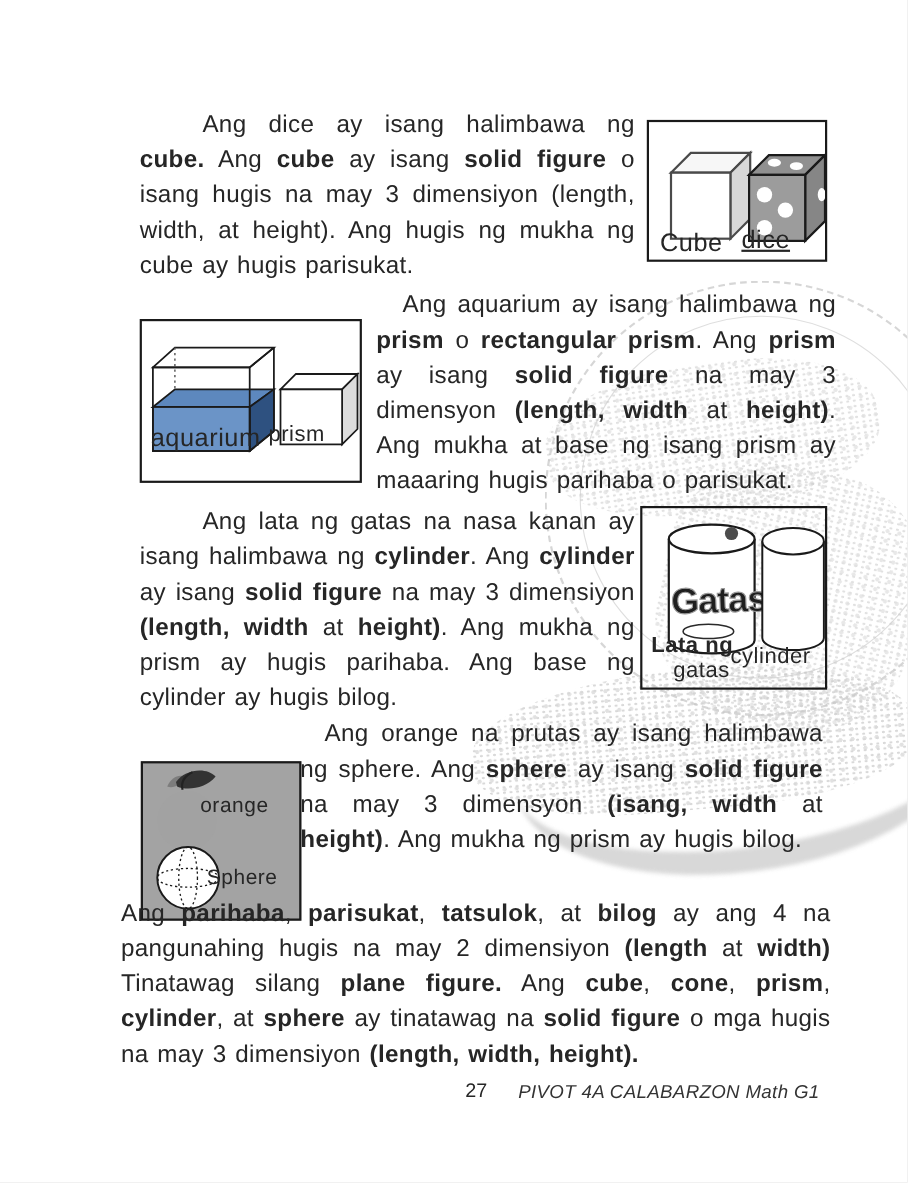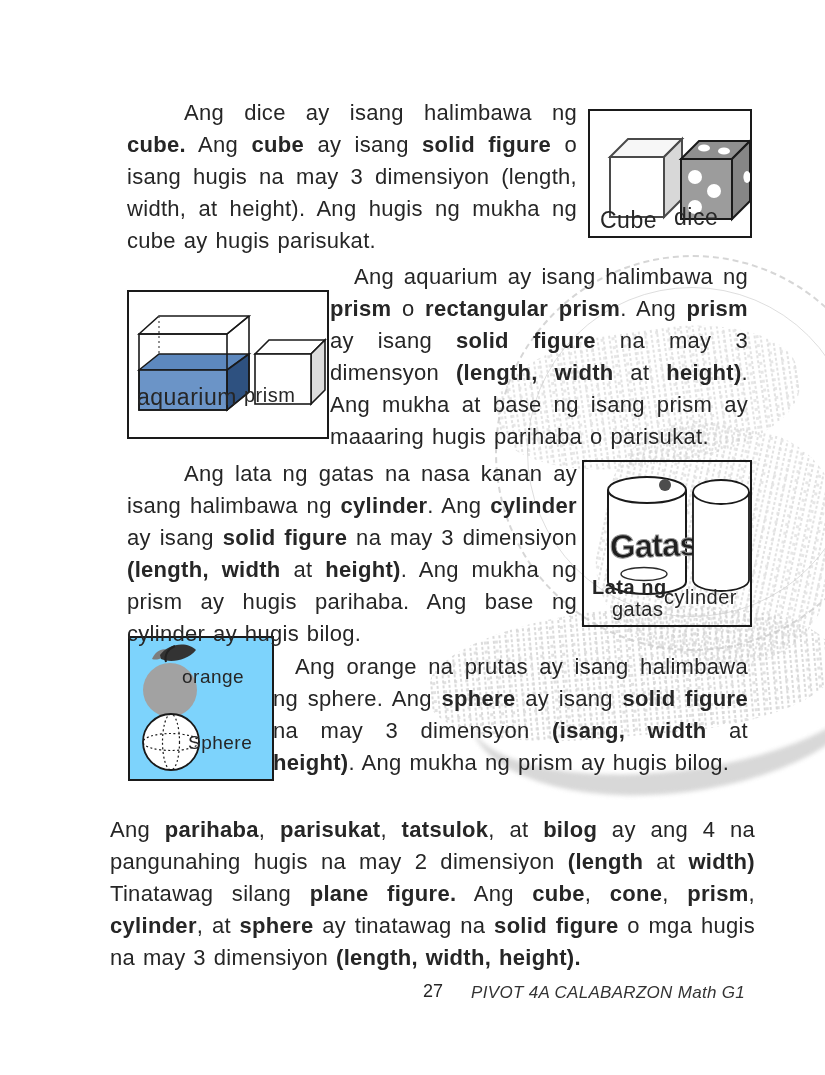--- a/index.html
+++ b/index.html
@@ -27,35 +27,35 @@
   .wm-sp1 { left:495px; top:330px; width:305px; height:135px; transform:rotate(-8deg); border-radius:45%; }
   .wm-sp2 { left:600px; top:425px; width:235px; height:235px; transform:rotate(12deg); border-radius:40%; }
   .wm-sp3 { left:428px; top:608px; width:405px; height:128px; transform:rotate(-5deg);
             border-radius:50% 50% 40% 40%; opacity:.7; }
 
   
   .para { position:absolute; z-index:2; font-size:22px; line-height:32px;
           text-align:justify; letter-spacing:.3px; word-spacing:1.5px; }
   .para .b { font-weight:bold; }
   .p1 { left:127px; top:97px;  width:450px; text-indent:57px; }
-  .p2 { left:330px; top:261px; width:418px; text-indent:24px; }
+  .p2 { left:330px; top:261px; width:418px; text-indent:24px;padding-left:12px; }
   .p3 { left:127px; top:458px; width:450px; text-indent:57px; }
   .p4 { left:273px; top:651px; width:475px; text-indent:22px; }
   .p5 { left:110px; top:814px; width:645px; text-indent:0; }
 
   
   .figbox { position:absolute; z-index:1; border:2px solid #1a1a1a; background:transparent; }
   .fig1 { left:588px; top:109px; width:160px; height:125px; background:#fff; }
   .fig2 { left:127px; top:290px; width:198px; height:145px; background:#fff; }
   .fig3 { left:582px; top:460px; width:166px; height:163px; }
-  .fig4 { left:128px; top:636px; width:142px; height:141px; background:#7dd3fc; }
+  .fig4 { left:128px; top:692px; width:142px; height:141px; background:#a3a3a3; }
   .figbox svg { position:absolute; left:0; top:0; }
   .figlabel { position:absolute; color:#262626; white-space:nowrap; letter-spacing:.5px; }
   .fig1 .lab-left  { left:10px; top:96px;  font-size:23px; }
-  .fig1 .lab-right { left:84px; top:93px;  font-size:23px; }
+  .fig1 .lab-right { left:84px; top:93px;  font-size:23px;text-decoration:underline; }
   .fig2 .lab-left  { left:8px;  top:92px;  font-size:23px; }
   .fig2 .lab-right { left:115px;top:92px;  font-size:20px; }
   .fig3 .lab-l1    { left:8px;  top:114px; font-size:20px;font-weight:bold; }
   .fig3 .lab-l2    { left:28px; top:136px; font-size:20px; }
   .fig3 .lab-right { left:80px; top:124px; font-size:20px; }
   .fig4 .lab-top    { left:52px; top:28px; font-size:19px; }
   .fig4 .lab-bottom { left:58px; top:94px; font-size:19px; }
 
   
   .footer-num { position:absolute; z-index:2; left:383px; top:981px; width:60px;

